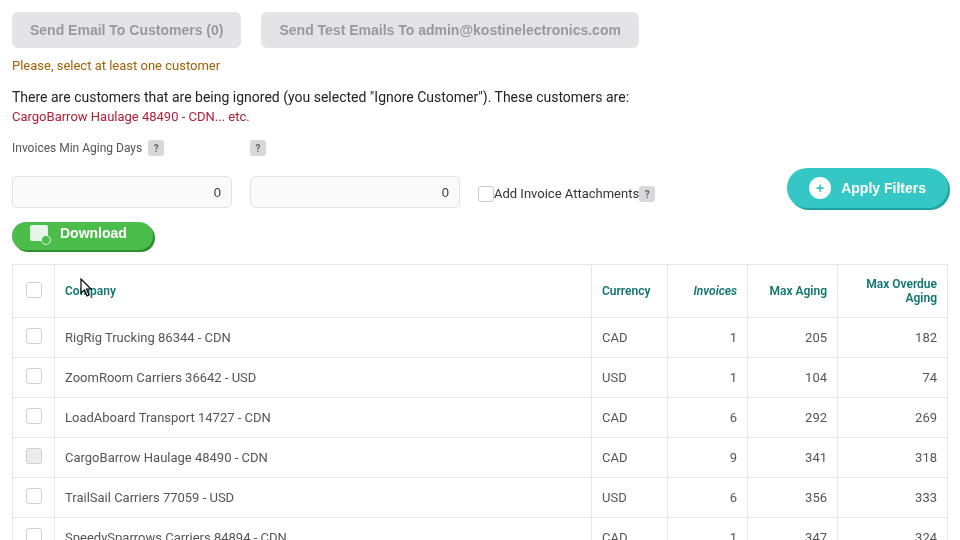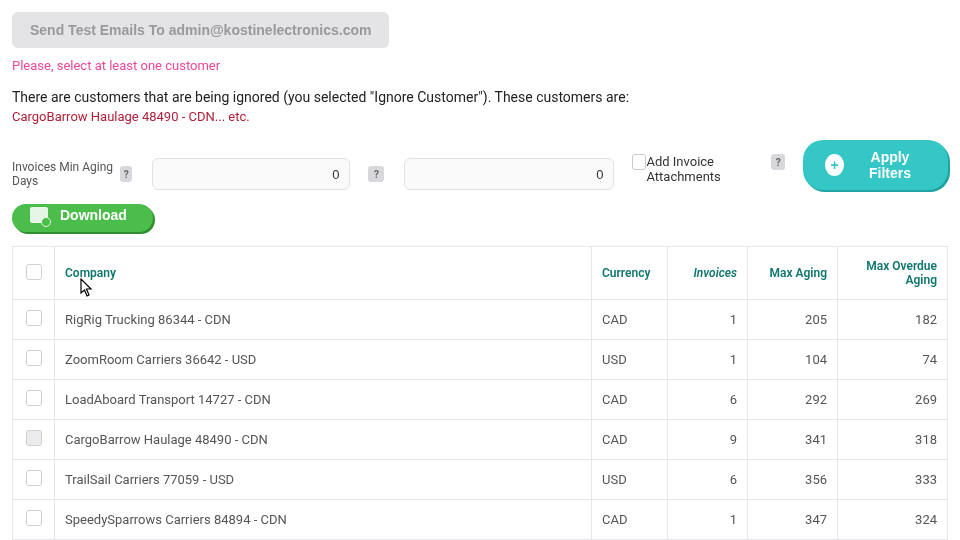--- a/index.html
+++ b/index.html
@@ -1,27 +1,27 @@
 <!DOCTYPE html>
 <html><head>
 <meta charset="utf-8">
 <style>
 * { box-sizing: border-box; margin: 0; padding: 0; }
 body { font-family: -apple-system, BlinkMacSystemFont, "Segoe UI", Roboto, sans-serif; background: #fff; width: 960px; height: 540px; overflow: hidden; padding: 12px; font-size: 13px; color: #333; position: relative; }
 
 .top-buttons { display: flex; gap: 20px; margin-bottom: 10px; }
 .btn-grey { background: #e4e4e7; color: #999; font-weight: 600; font-size: 14px; padding: 10px 18px; border-radius: 6px; border: none; cursor: pointer; }
 
-.warn-text { color: #ec4899; font-size: 13px; margin-bottom: 16px; }
+.warn-text { color: #a16207; font-size: 13px; margin-bottom: 16px; }
 
 .ignore-line { color: #222; font-size: 14px; margin-bottom: 4px; }
 .ignore-detail { color: #b0203a; font-size: 13px; margin-bottom: 16px; }
 
 .filter-row { display: flex; align-items: flex-end; gap: 18px; margin-bottom: 14px; }
-.filter-group { display: flex; gap: 20px; }
+.filter-group { display: flex; flex-direction: column; gap: 20px; }
 .filter-label { font-size: 12px; color: #555; display: flex; align-items: center; gap: 6px; }
 .help { display: inline-flex; align-items: center; justify-content: center; width: 16px; height: 16px; border-radius: 3px; background: #d8d8dc; color: #666; font-size: 10px; font-weight: 700; }
 .num-input { width: 220px; height: 32px; border: 1px solid #e2e2e6; border-radius: 6px; background: #fafafb; text-align: right; padding: 0 10px; font-size: 13px; color: #333; }
 .num-input.small { width: 210px; }
 
 .chk-wrap { display: flex; padding-bottom: 6px; }
 .chkbox { width: 16px; height: 16px; border: 1.5px solid #c8c8ce; border-radius: 3px; background: #fff; }
 
 .btn-apply { margin-left: auto; background: #35c6c6; color: #fff; font-weight: 700; font-size: 14px; padding: 9px 22px; border-radius: 20px; border: none; cursor: pointer; display: flex; align-items: center; gap: 10px; box-shadow: 2px 2px 0 #1fa3a3; }
 .btn-apply .plus { display: inline-flex; width: 22px; height: 22px; border-radius: 50%; background: #fff; color: #35c6c6; align-items: center; justify-content: center; font-weight: 900; font-size: 14px; }
@@ -45,20 +45,21 @@
 
 .cursor { position: absolute; left: 80px; top: 278px; width: 14px; height: 20px; pointer-events: none; }
 .cursor svg { display: block; }
 </style>
 </head>
 <body>
 
 
 
 <div class="top-buttons">
+  <button class="btn-grey">Send Email To Customers (0)</button>
   <button class="btn-grey">Send Test Emails To admin@kostinelectronics.com</button>
 </div>
 
 <div class="warn-text">Please, select at least one customer</div>
 
 <div class="ignore-line">There are customers that are being ignored (you selected "Ignore Customer"). These customers are:</div>
 <div class="ignore-detail">CargoBarrow Haulage 48490 - CDN... etc.</div>
 
 <div class="filter-row">
   <div class="filter-group">

